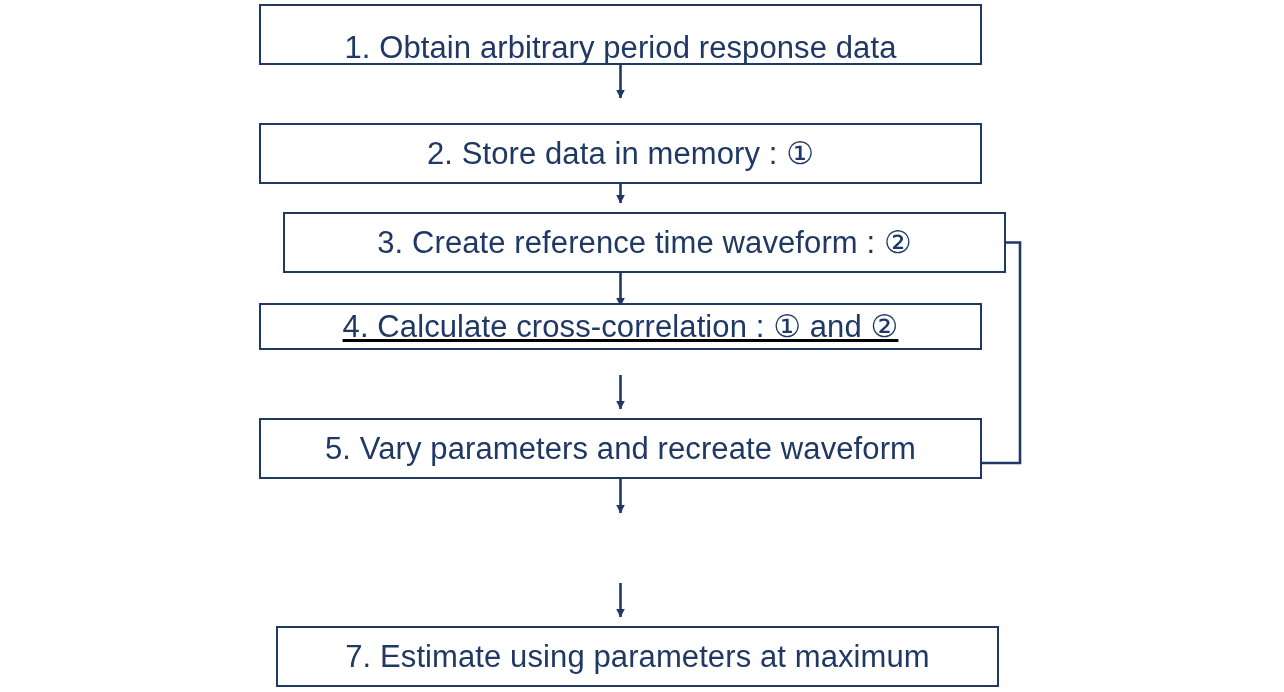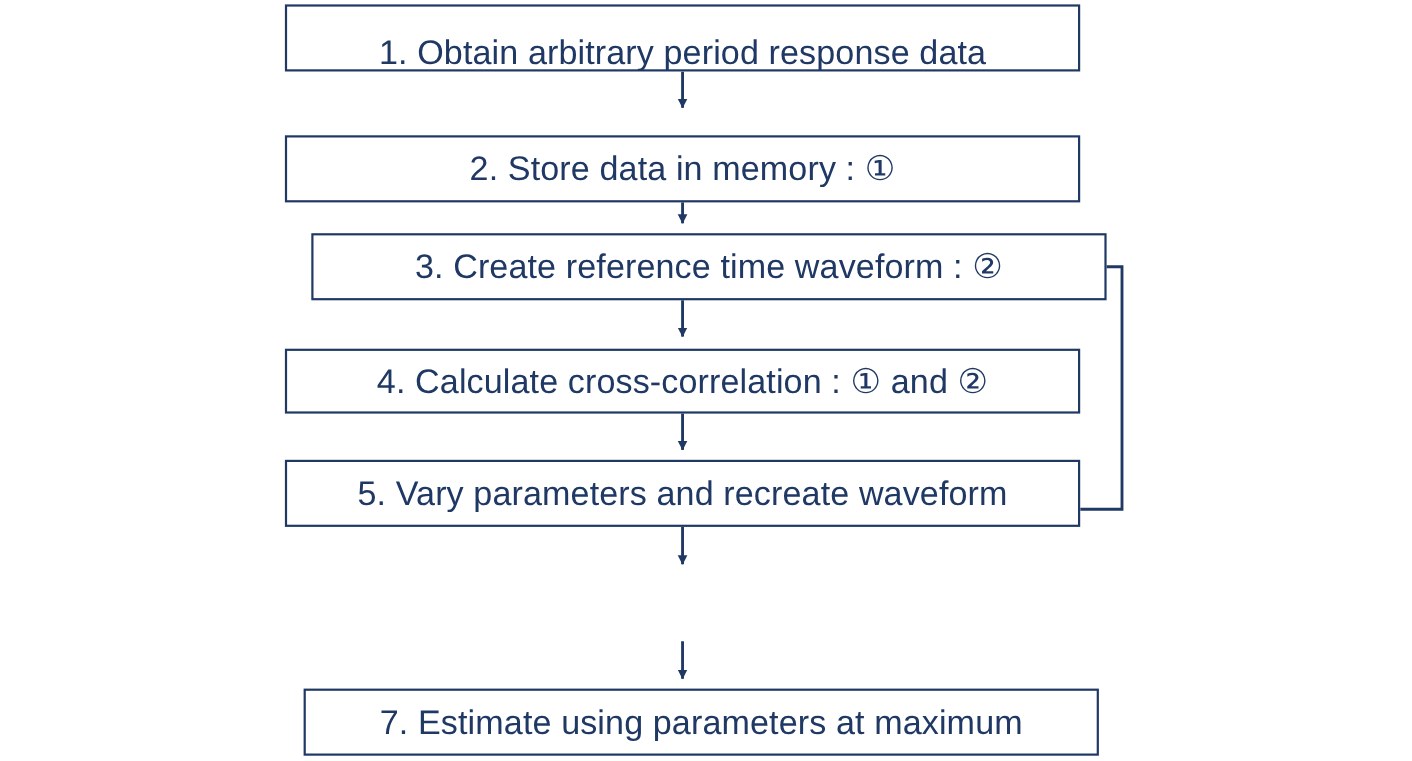--- a/index.html
+++ b/index.html
@@ -76,21 +76,21 @@
   </div>
 
   <div class="node" style="left:259px; top:108px; width:723px; height:61px;margin-top:15px;">
     <span class="node-label">2. Store data in memory : ①</span>
   </div>
 
   <div class="node" style="left:259px; top:212px; width:723px; height:61px;margin-left:24px;">
     <span class="node-label">3. Create reference time waveform : ②</span>
   </div>
 
-  <div class="node" style="left:259px; top:317px; width:723px; height:59px;">
+  <div class="node" style="left:259px; top:303px; width:723px; height:47px;text-decoration:underline;">
     <span class="node-label">4. Calculate cross-correlation : ① and ②</span>
   </div>
 
   <div class="node" style="left:259px; top:418px; width:723px; height:61px;">
     <span class="node-label">5. Vary parameters and recreate waveform</span>
   </div>
 
 
   <div class="node" style="left:276px; top:626px; width:723px; height:61px;">
     <span class="node-label">7. Estimate using parameters at maximum</span>

